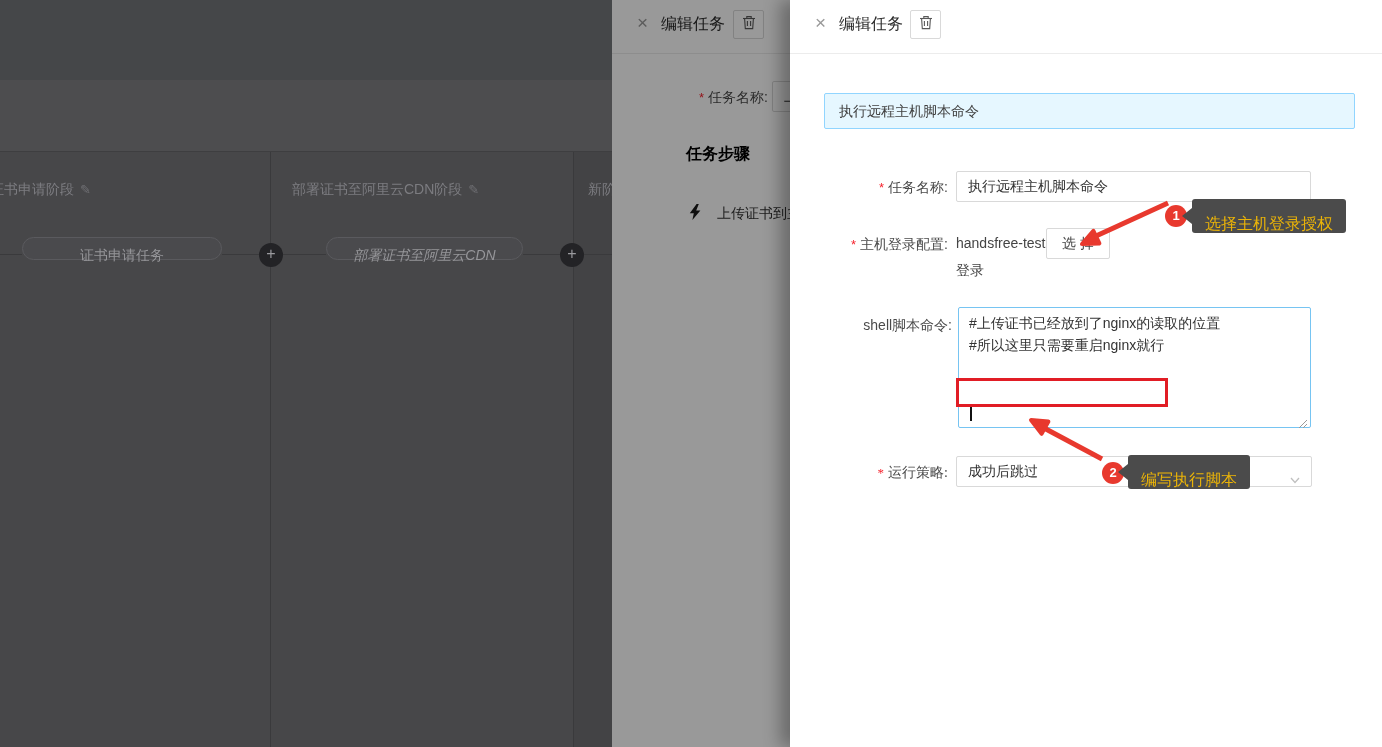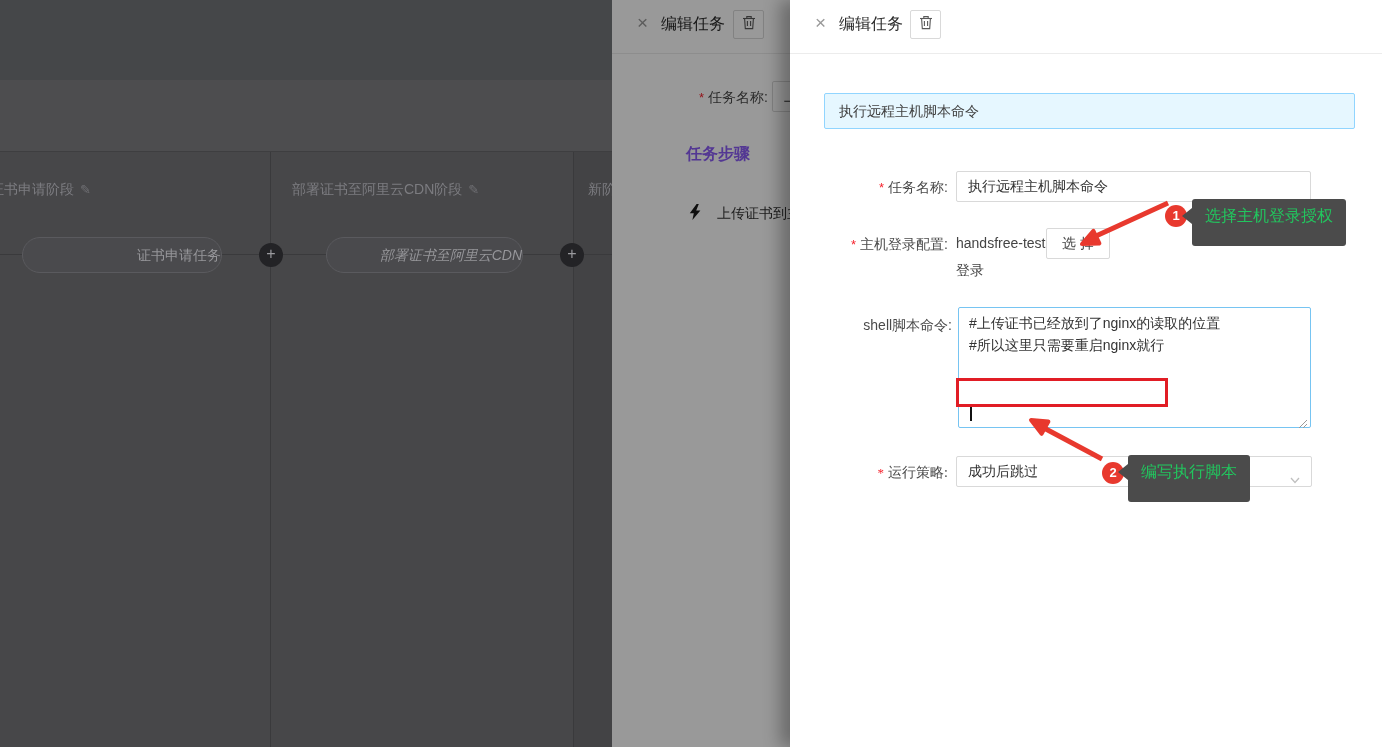--- a/index.html
+++ b/index.html
@@ -8,22 +8,22 @@
 
   
   .canvas { position:absolute; left:0; top:0; width:612px; height:747px; background:#474749; overflow:hidden; }
   .topbar { position:absolute; left:0; top:0; width:612px; height:80px; background:#454749; }
   .subbar { position:absolute; left:0; top:80px; width:612px; height:72px; background:#4d4d4f; border-bottom:1px solid #3e3e40; }
   .col-line { position:absolute; top:152px; bottom:0; width:1px; background:#3a3a3c; }
   .col3-shade { position:absolute; left:574px; top:152px; width:38px; bottom:0; background:#434345; }
   .stage-label { position:absolute; top:181px; font-size:14px; color:#7c7c80; white-space:nowrap; }
   .stage-label .pencil { margin-left:6px; font-size:13px; color:#707074; }
   .conn { position:absolute; top:254px; height:1px; background:#3a3a3c; }
-  .pill { position:absolute; top:237px; height:36px; border:1px solid #5a5a5e; border-radius:18px;
-          background:#4a4a4d; color:#96969a; font-size:14px; text-align:right; line-height:34px; white-space:nowrap; }
+  .pill { position:absolute; top:237px; height:23px; border:1px solid #5a5a5e; border-radius:18px;
+          background:#4a4a4d; color:#96969a; font-size:14px; text-align:center; line-height:34px; white-space:nowrap; }
   .plus-btn { position:absolute; top:243px; width:24px; height:24px; border-radius:50%; background:#232326;
               color:#9b9b9f; font-size:16px; line-height:22px; text-align:center; }
 
   
   .drawer { position:absolute; top:0; height:747px; background:#fff; overflow:hidden; }
   .drawer-mid { left:612px; width:178px; z-index:10; }
   .drawer-right { left:790px; width:592px; z-index:20; box-shadow:-10px 0 16px rgba(0,0,0,0.30); }
   .dim-overlay { position:absolute; inset:0; background:rgba(0,0,0,0.40); z-index:12; pointer-events:none; }
 
   .dz-header-border { position:absolute; left:0; top:53px; width:100%; height:1px; background:#ececec; }
@@ -48,31 +48,31 @@
   .ta-line { white-space:nowrap; }
   .caret { position:absolute; left:11px; top:96px; width:1.5px; height:17px; background:#111; }
   .resize-grip { position:absolute; left:508px; top:415px; }
 
   .sel { position:absolute; left:166px; top:456px; width:356px; height:31px; border:1px solid #d9d9d9; border-radius:2px;
          background:#fff; font-size:14px; color:#333; line-height:29px; padding-left:11px; }
   .sel .chev { position:absolute; right:10px; top:10px; }
 
   
   .mid-input { left:160px; top:81px; width:60px; }
-  .steps-h { position:absolute; left:74px; top:144px; font-size:16px; font-weight:bold; color:#8b5cf6; }
+  .steps-h { position:absolute; left:74px; top:144px; font-size:16px; font-weight:bold; color:#000000; }
   .step-row { position:absolute; left:77px; top:204px; display:flex; align-items:center; }
   .step-row .txt { margin-left:16px; font-size:14px; color:#333; white-space:nowrap; }
 
   
   .anno { position:absolute; inset:0; z-index:30; pointer-events:none; }
   .red-box { position:absolute; left:956px; top:378px; width:212px; height:29px; border:3px solid #e11d25; z-index:31; }
   .badge { position:absolute; width:22px; height:22px; border-radius:50%; background:#e8392e; color:#fff;
            font-size:13px; font-weight:bold; text-align:center; line-height:22px; z-index:33; }
-  .tip { position:absolute; height:47px; background:#4b4b4b; color:#22c55e; font-size:16px; line-height:34px;
-         padding:0 13px; border-radius:3px; white-space:nowrap; z-index:33; }
+  .tip { position:absolute; height:34px; background:#4b4b4b; color:#eab308; font-size:16px; line-height:34px;
+         padding:8px 13px; border-radius:3px; white-space:nowrap; z-index:33; }
   .tip-arrow { position:absolute; width:0; height:0; border-top:8px solid transparent; border-bottom:8px solid transparent;
                border-right:10px solid #4b4b4b; z-index:33; }
   svg.arrows { position:absolute; inset:0; z-index:32; }
 </style>
 </head>
 <body>
 
 <div class="canvas">
   <div class="topbar"></div>
   <div class="subbar"></div>

